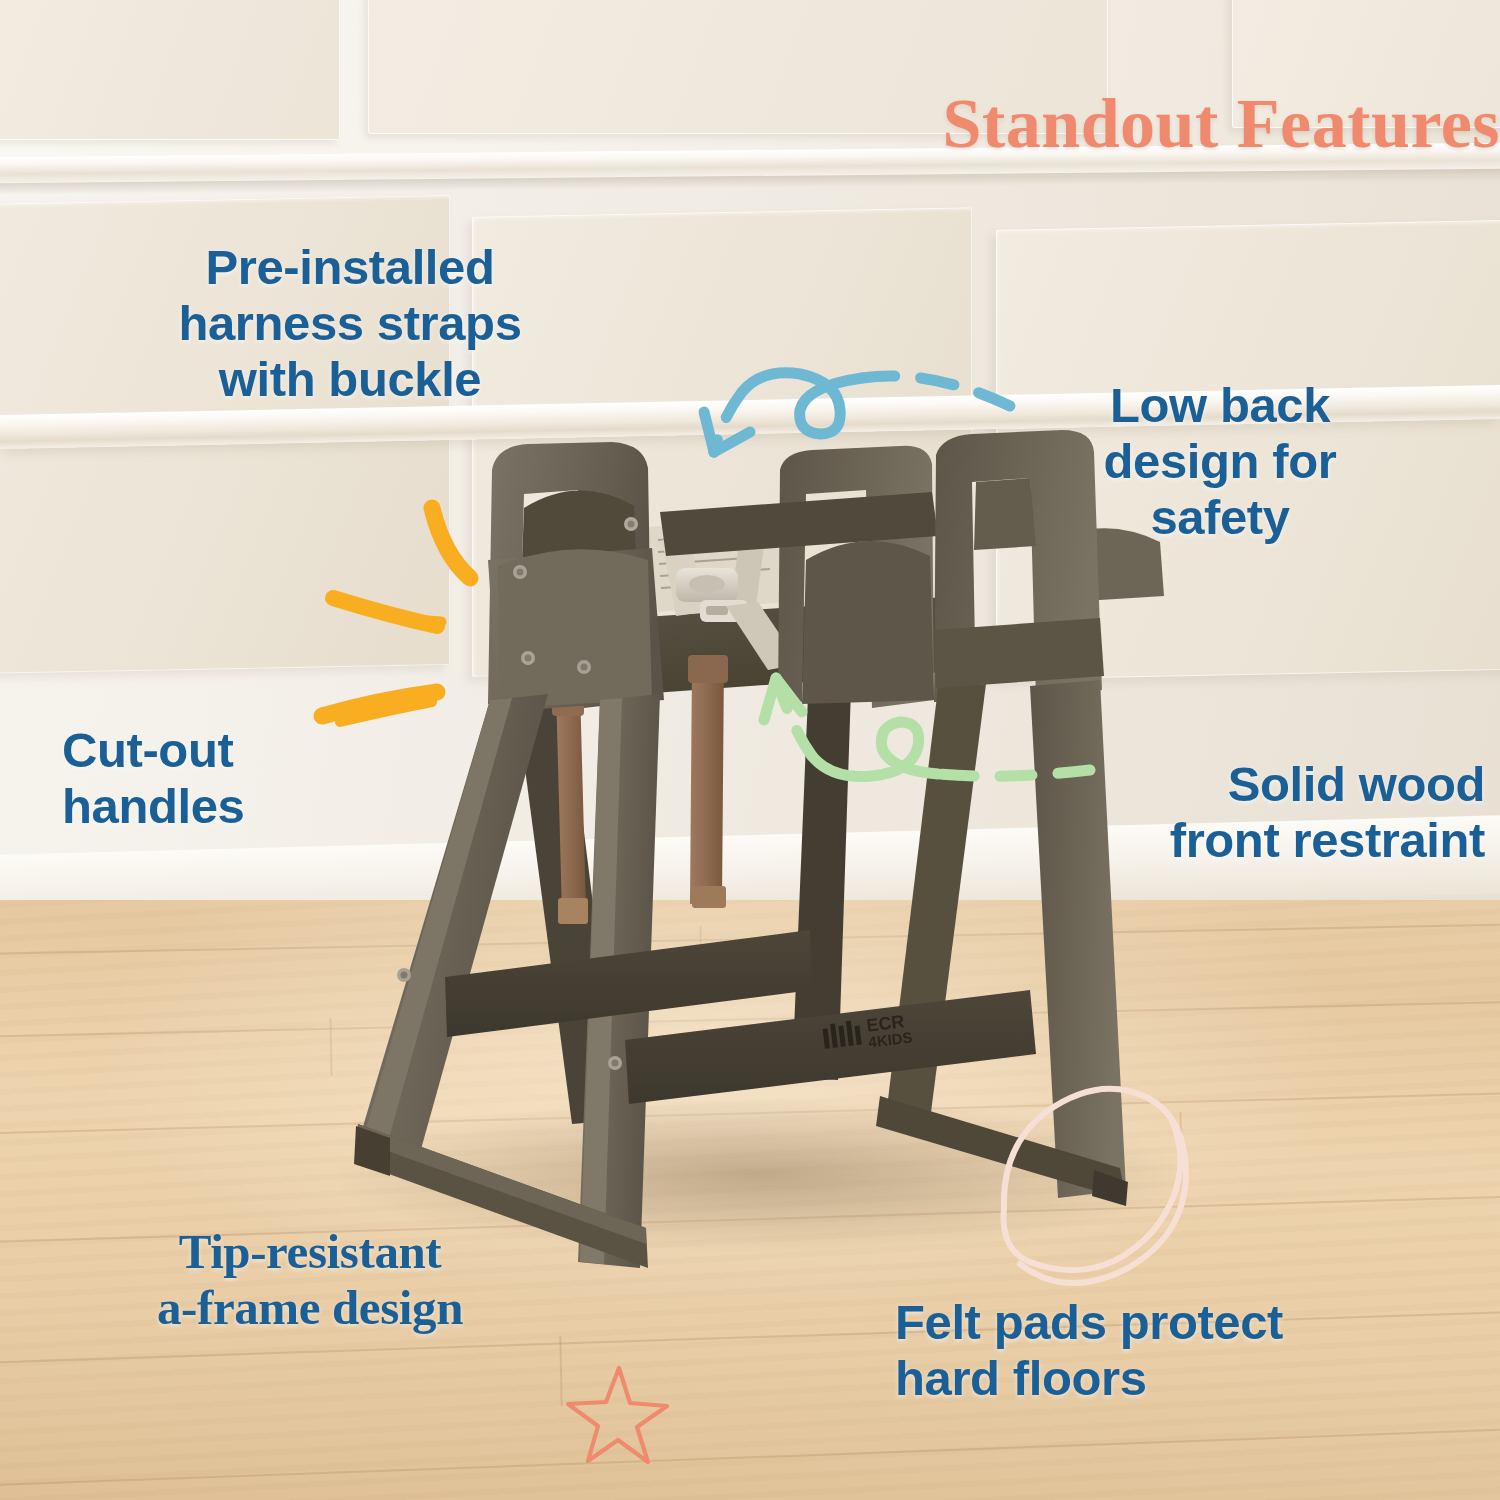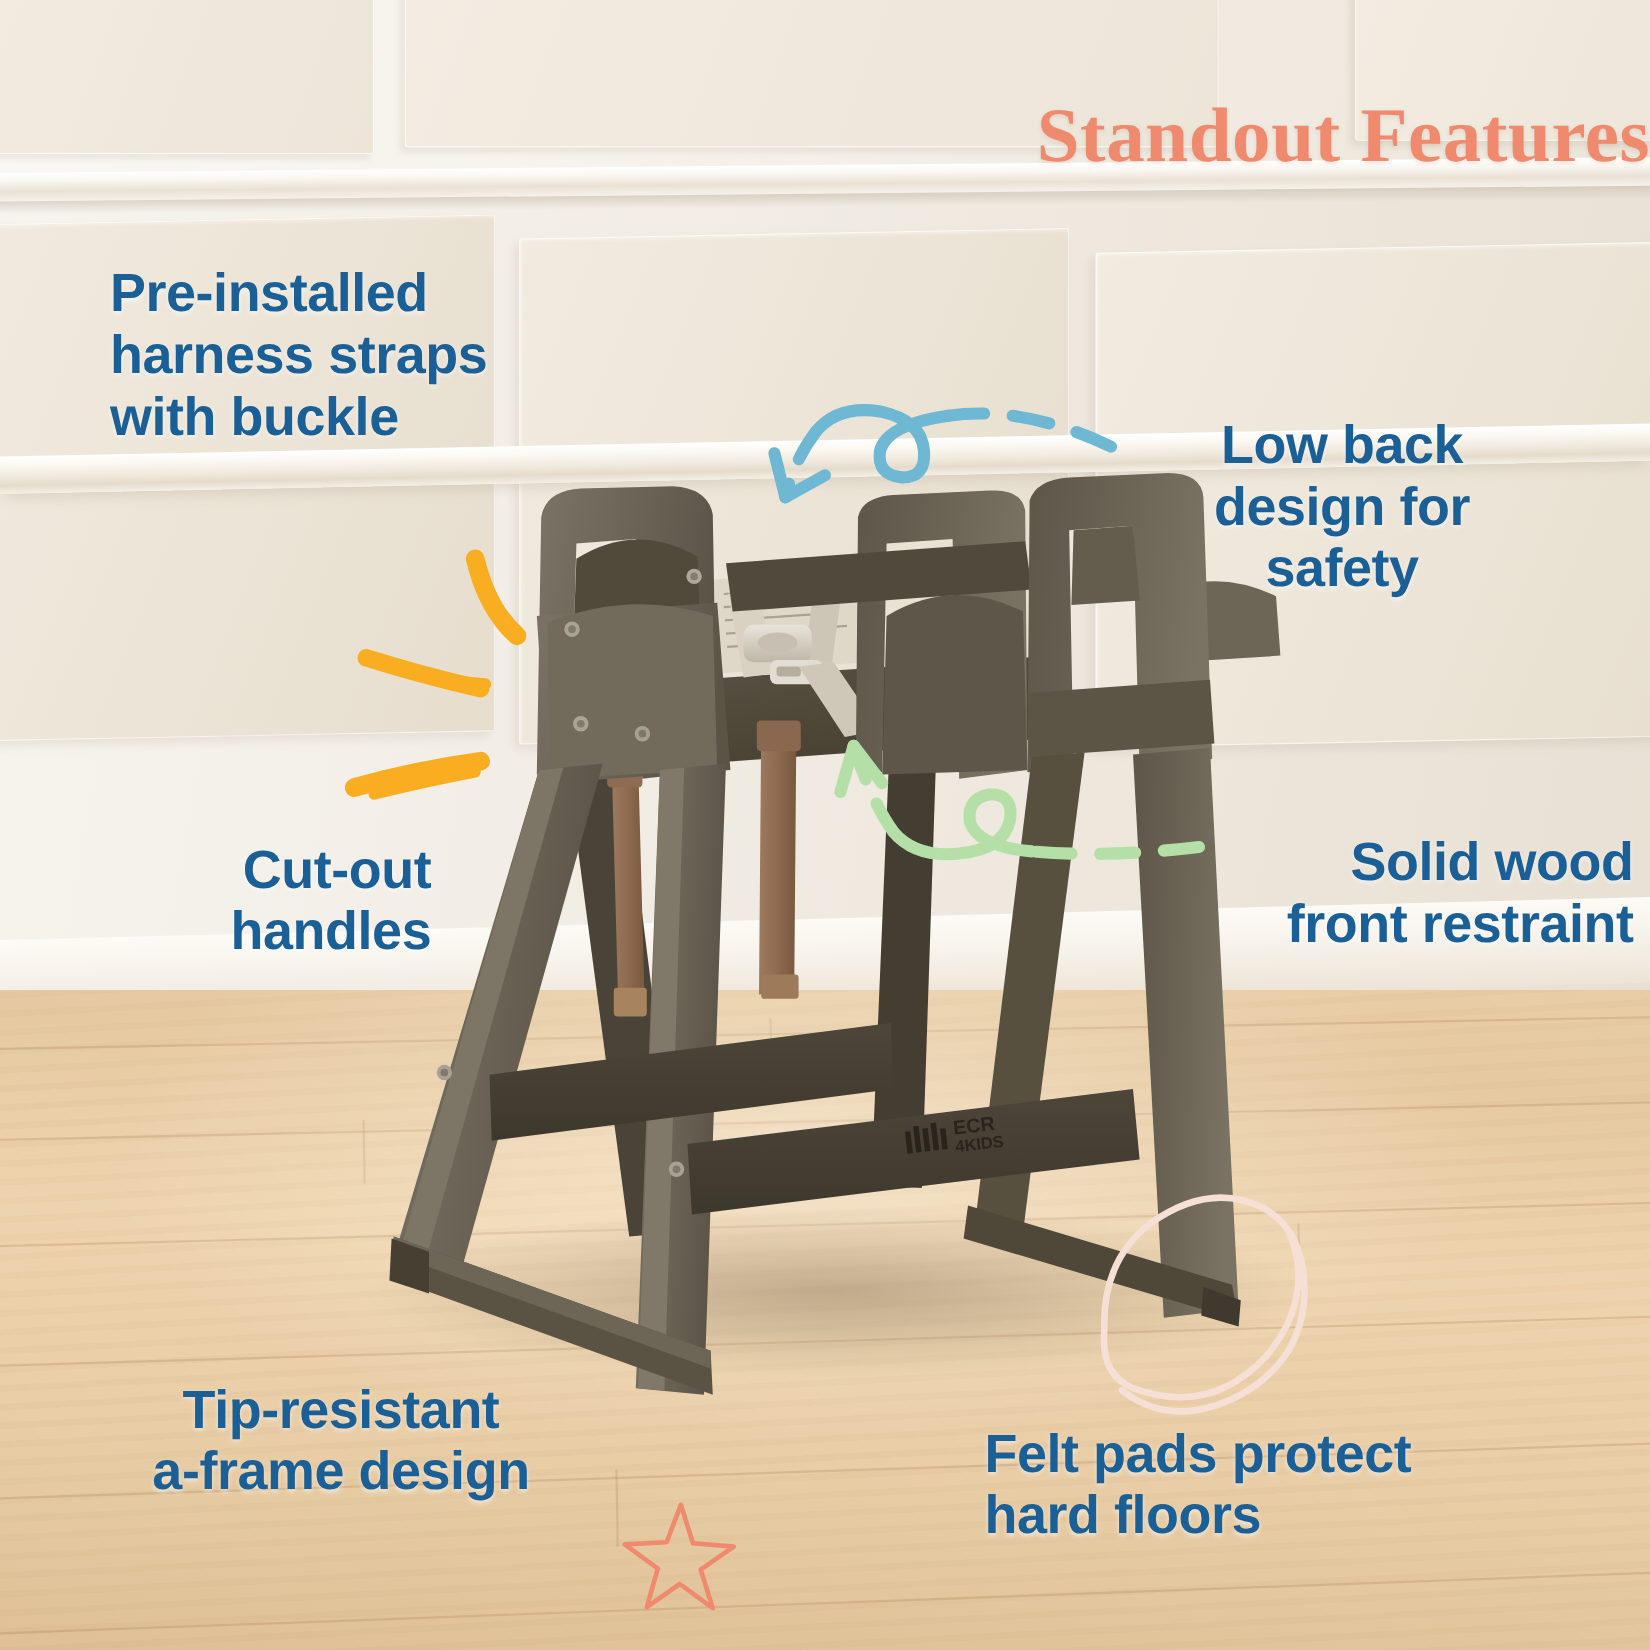--- a/index.html
+++ b/index.html
@@ -106,25 +106,25 @@
   .lbl{
     position:absolute;
     color:#1a5f96;
     font-weight:700;
     font-size:49px;
     line-height:1.14;
     letter-spacing:-.4px;
     text-shadow:0 2px 5px rgba(255,255,255,.55);
     white-space:pre-line;
   }
-  #lbl-harness{left:100px;top:240px;width:500px;text-align:left;}
+  #lbl-harness{left:100px;top:240px;width:500px;text-align:center;}
   #lbl-lowback{left:1010px;top:378px;width:420px;text-align:center;}
-  #lbl-cutout{left:62px;top:764px;width:330px;text-align:right;}
+  #lbl-cutout{left:62px;top:723px;width:330px;text-align:left;}
   #lbl-solid{left:1065px;top:757px;width:420px;text-align:right;}
-  #lbl-tip{left:50px;top:1255px;width:520px;text-align:center;}
+  #lbl-tip{left:50px;top:1224px;width:520px;text-align:center;font-family:Liberation Serif, serif;}
   #lbl-felt{left:895px;top:1295px;width:540px;}
 
   
   .doodle{position:absolute;left:0;top:0;width:1500px;height:1500px;pointer-events:none;}
 </style>
 </head>
 <body>
 
 <div id="stage">
 

